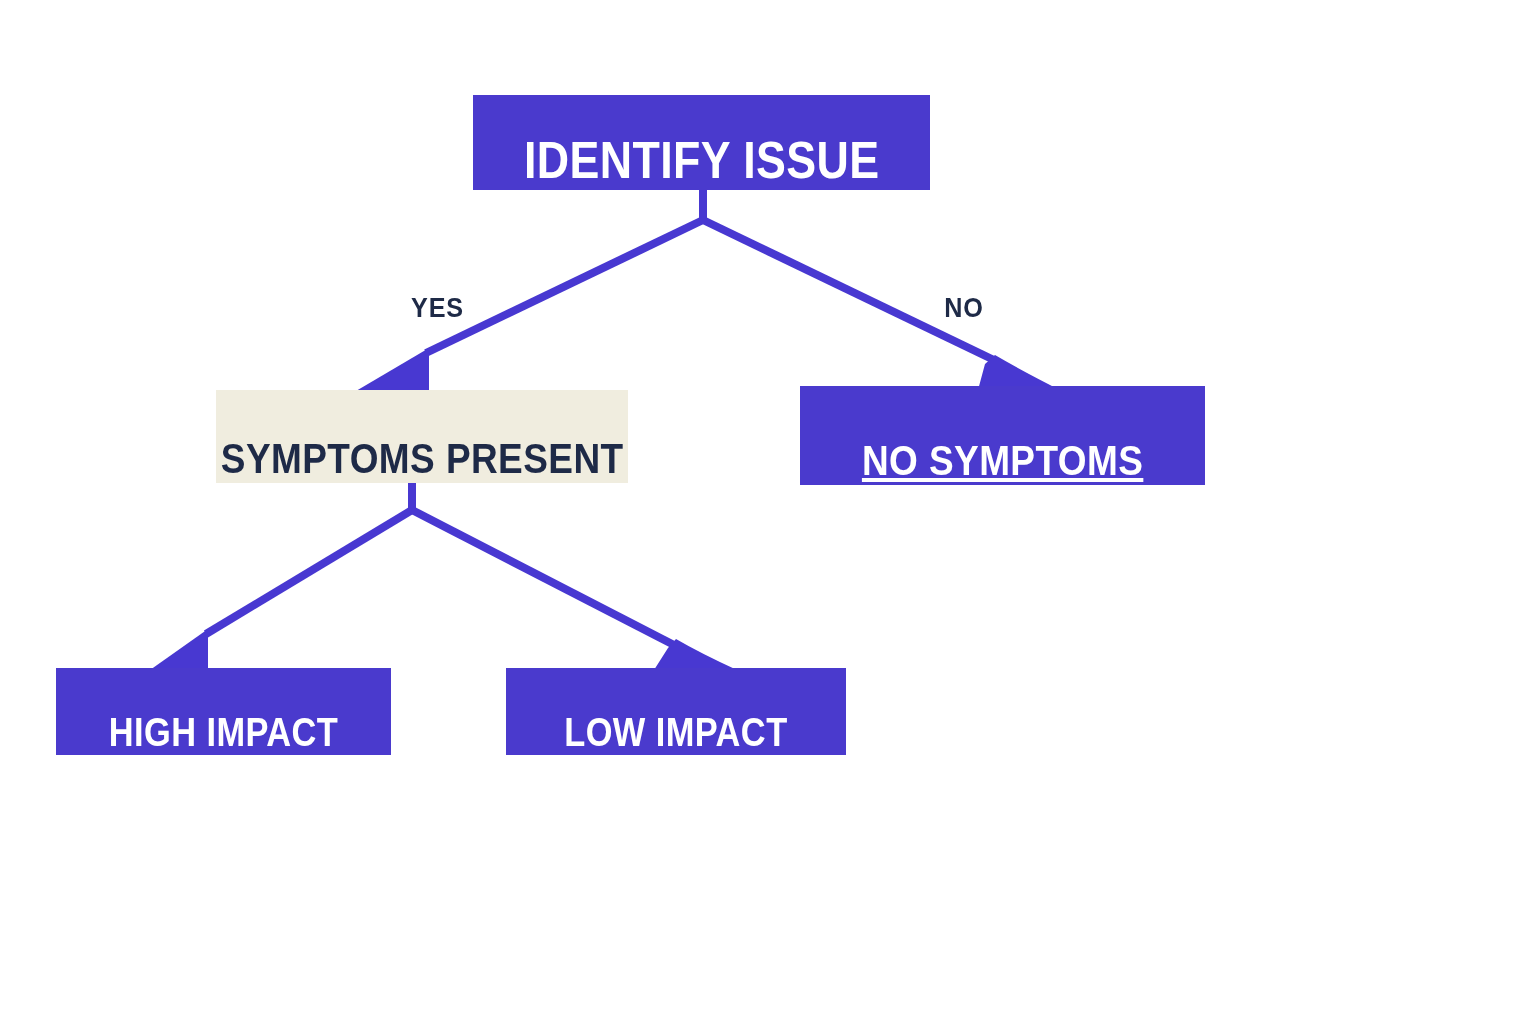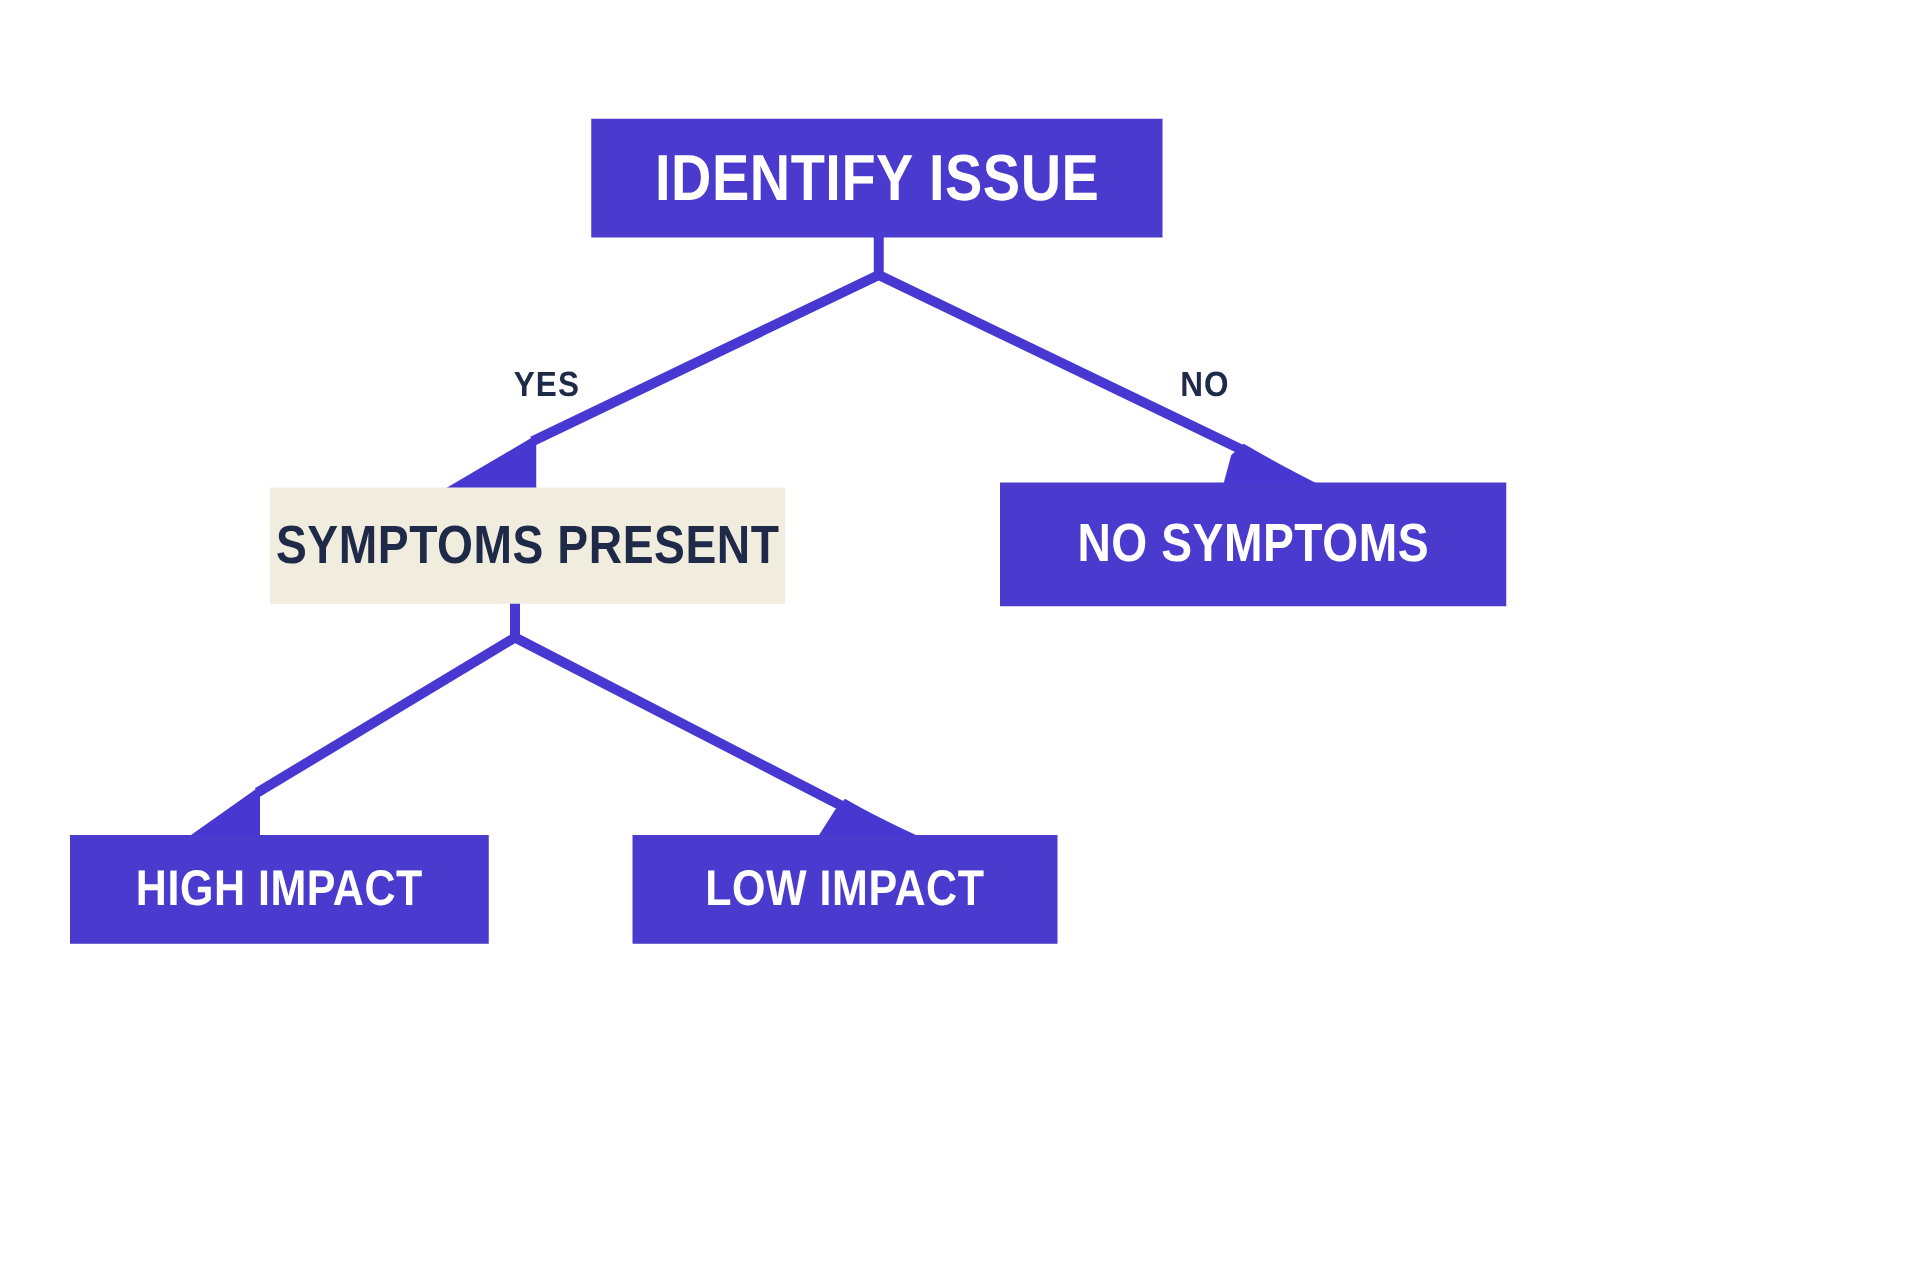--- a/index.html
+++ b/index.html
@@ -18,21 +18,21 @@
   #connector-svg {
     position: absolute;
     left: 0;
     top: 0;
     width: 1536px;
     height: 1024px;
   }
   .node {
     position: absolute;
     display: flex;
-    align-items: center;
+    align-items: flex-end;
     justify-content: center;
     box-sizing: border-box;
   }
   .node-purple {
     background: #4a3acd;
     color: #ffffff;
   }
   .node-cream {
     background: #f0eddf;
     color: #1e2a47;
@@ -46,21 +46,21 @@
   }
   #node-identify-issue {
     left: 473px; top: 95px; width: 457px; height: 95px;
   }
   #node-identify-issue .node-label { font-size: 52px; }
   #node-symptoms-present {
     left: 216px; top: 390px; width: 412px; height: 93px;
   }
   #node-symptoms-present .node-label { font-size: 43px; }
   #node-no-symptoms {
-    left: 800px; top: 386px; width: 405px; height: 99px;
+    left: 800px; top: 386px; width: 405px; height: 99px; text-decoration: underline;
   }
   #node-no-symptoms .node-label { font-size: 43px; }
   #node-high-impact {
     left: 56px; top: 668px; width: 335px; height: 87px;
   }
   #node-high-impact .node-label { font-size: 40px; }
   #node-low-impact {
     left: 506px; top: 668px; width: 340px; height: 87px;
   }
   #node-low-impact .node-label { font-size: 40px; }

